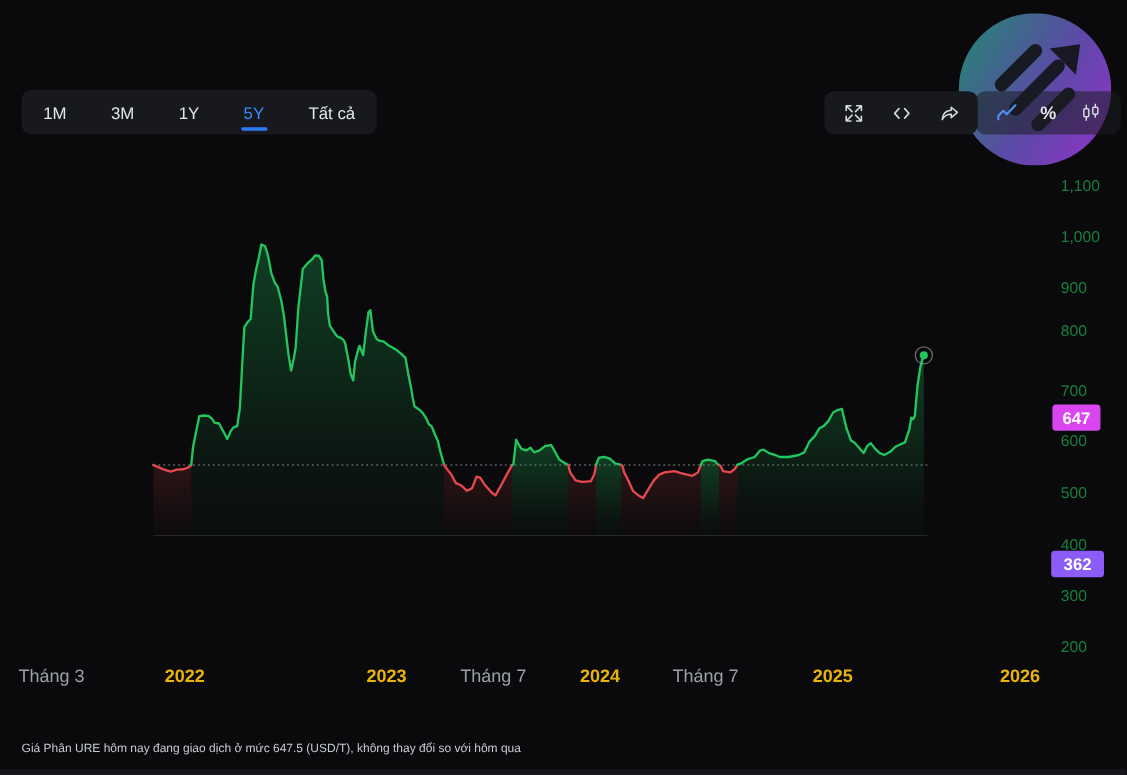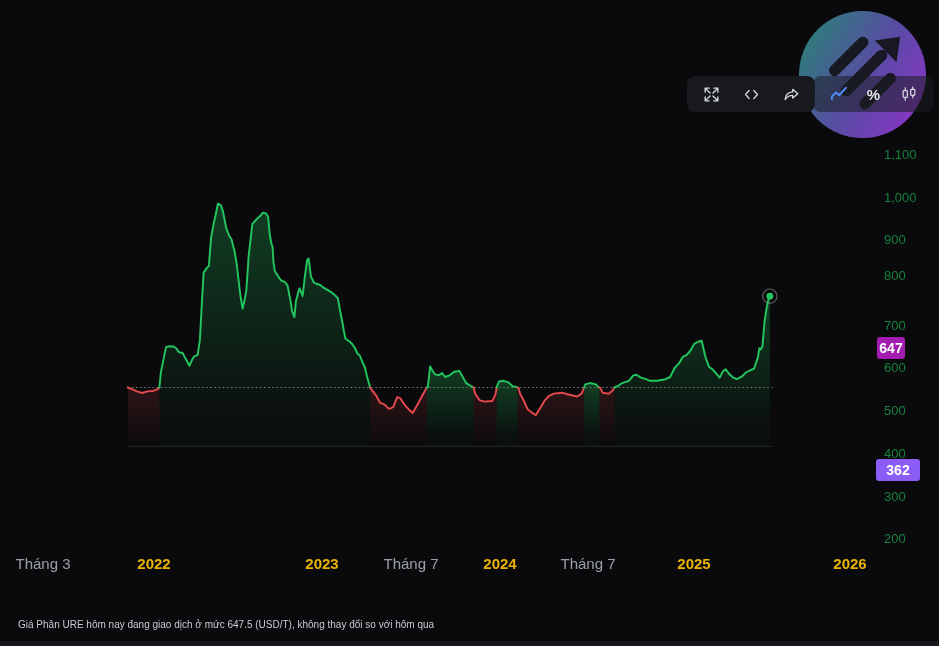--- a/index.html
+++ b/index.html
@@ -22,21 +22,21 @@
   .iconbtn{width:24px;height:24px;display:flex;align-items:center;justify-content:center;background:none;border:none;cursor:pointer;padding:0;}
   .iconbtn svg{display:block;}
   .pct{font-size:15px;font-weight:600;color:#e3e6ea;line-height:1;}
   
   #chart-svg{position:absolute;left:0;top:140px;z-index:0;}
   .ytick{position:absolute;left:884px;width:46px;font-size:13px;color:#15803d;line-height:18px;}
   .xtick{position:absolute;top:555px;transform:translateX(-50%);font-size:15px;color:#9aa0a8;white-space:nowrap;}
   .xtick.bold{color:#eab308;font-weight:700;}
   .badge{position:absolute;height:22px;display:flex;align-items:center;justify-content:center;
          border-radius:3px;font-size:14px;font-weight:700;color:#fff;z-index:1;}
-  .badge.current{left:877px;width:28px;background:#a21caf;}
+  .badge.current{left:877px;width:40px;background:#d946ef;}
   .badge.prev{left:876px;width:44px;background:#8b5cf6;}
   .footer-text{position:absolute;left:18px;top:619px;margin:0;font-size:10px;color:#c6cbd0;}
   .bottom-strip{position:absolute;left:0;top:641px;width:939px;height:5px;background:#16171a;}
 </style>
 </head>
 <body>
 
 <div class="page">
 
 
@@ -52,20 +52,27 @@
       <circle cx="62" cy="62" r="62" fill="url(#logograd)"></circle>
       <g transform="rotate(45 62 62)" fill="#13151a" opacity="0.92">
         <rect x="34.5" y="34" width="11" height="50" rx="5.5"></rect>
         <rect x="56.5" y="30" width="11" height="60" rx="5.5"></rect>
         <polygon points="62,10 47,30 77,30"></polygon>
         <rect x="78.5" y="40" width="11" height="46" rx="5.5"></rect>
       </g>
     </svg>
   </div>
 
+  <div class="tabbar" id="tabbar">
+      <button class="tab">1M</button>
+      <button class="tab">3M</button>
+      <button class="tab">1Y</button>
+      <button class="tab active">5Y</button>
+      <button class="tab">Tất cả</button>
+    </div>
 
   <div class="toolgroup left">
     <button class="iconbtn">
       <svg width="19" height="19" viewBox="0 0 24 24">
         <path d="M4 9 V4 H9 M4 4 L10.2 10.2 M20 9 V4 H15 M20 4 L13.8 10.2 M4 15 V20 H9 M4 20 L10.2 13.8 M20 15 V20 H15 M20 20 L13.8 13.8" stroke="#d6d9dd" stroke-width="1.7" fill="none" stroke-linecap="round" stroke-linejoin="round"></path>
       </svg>
     </button>
     <button class="iconbtn">
       <svg width="19" height="19" viewBox="0 0 24 24">
         <path d="M9 7 L4.5 12 L9 17 M15 7 L19.5 12 L15 17" stroke="#d6d9dd" stroke-width="1.7" fill="none" stroke-linecap="round" stroke-linejoin="round"></path>

